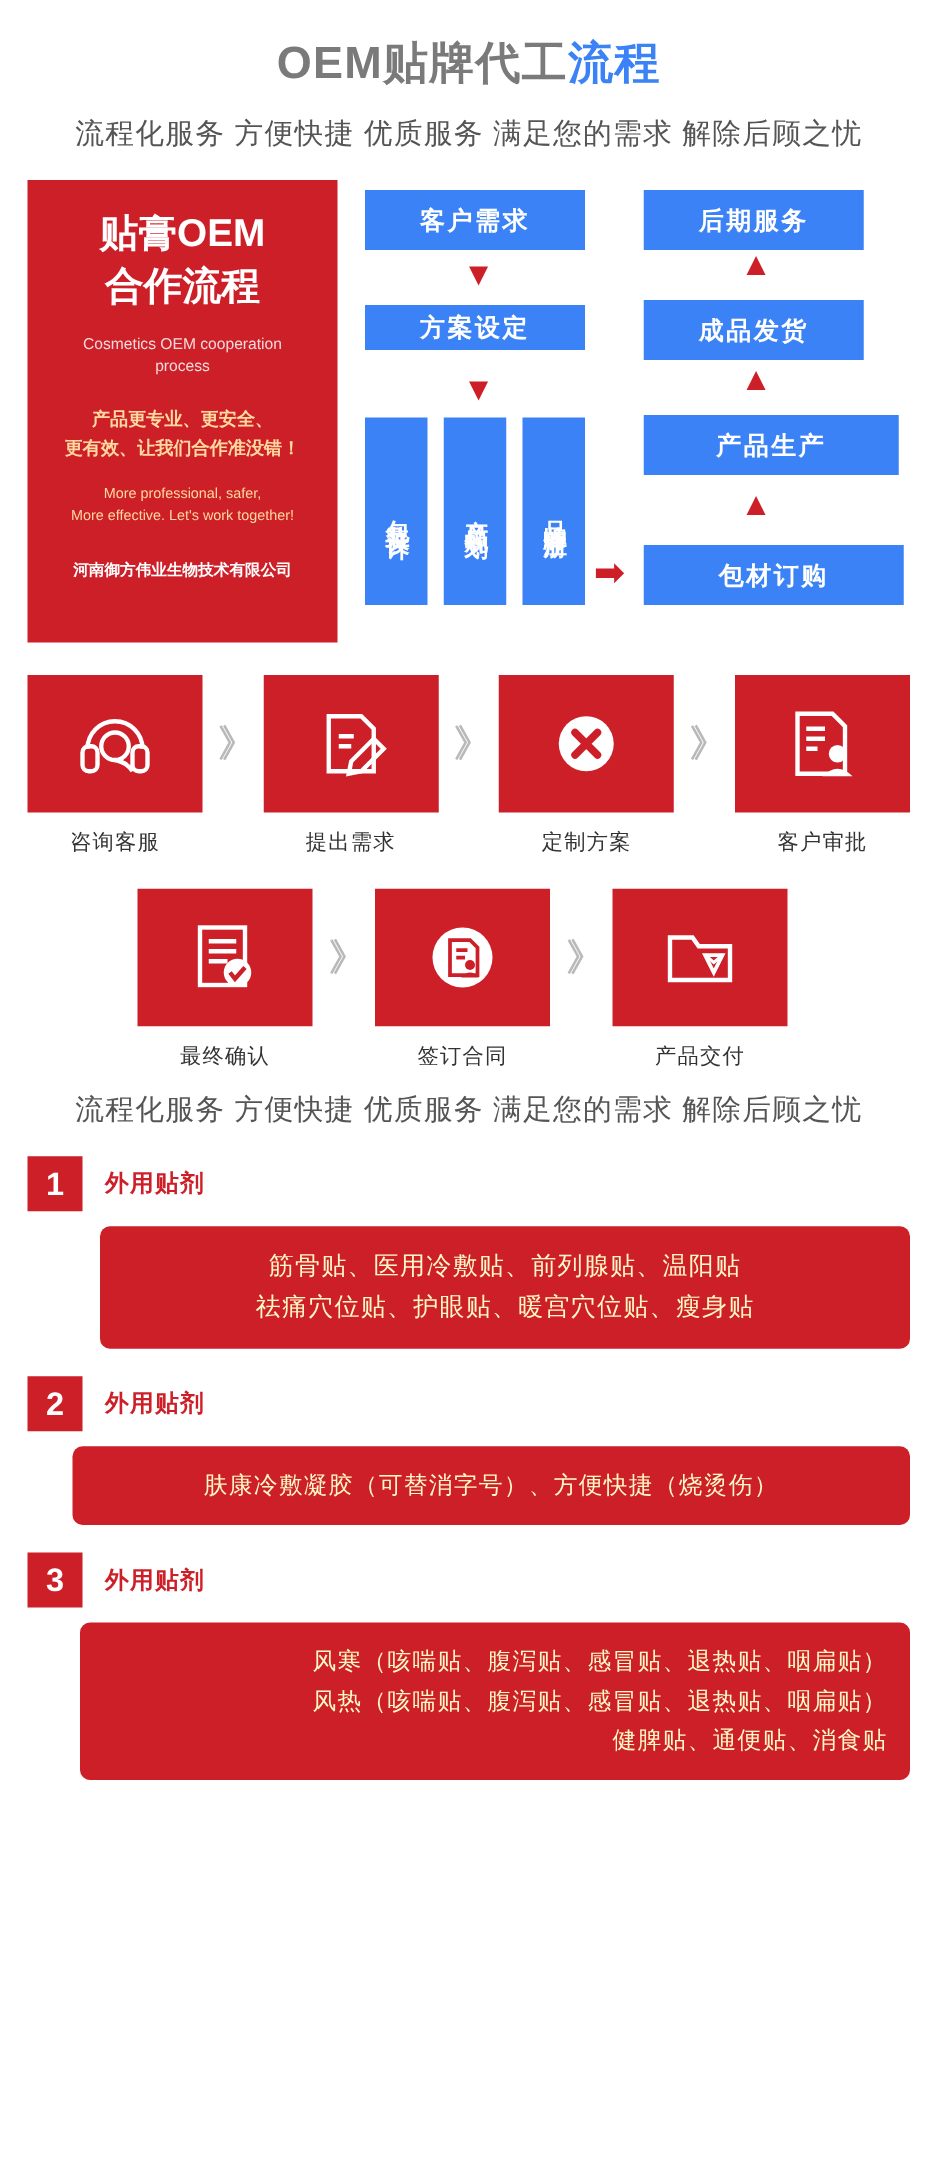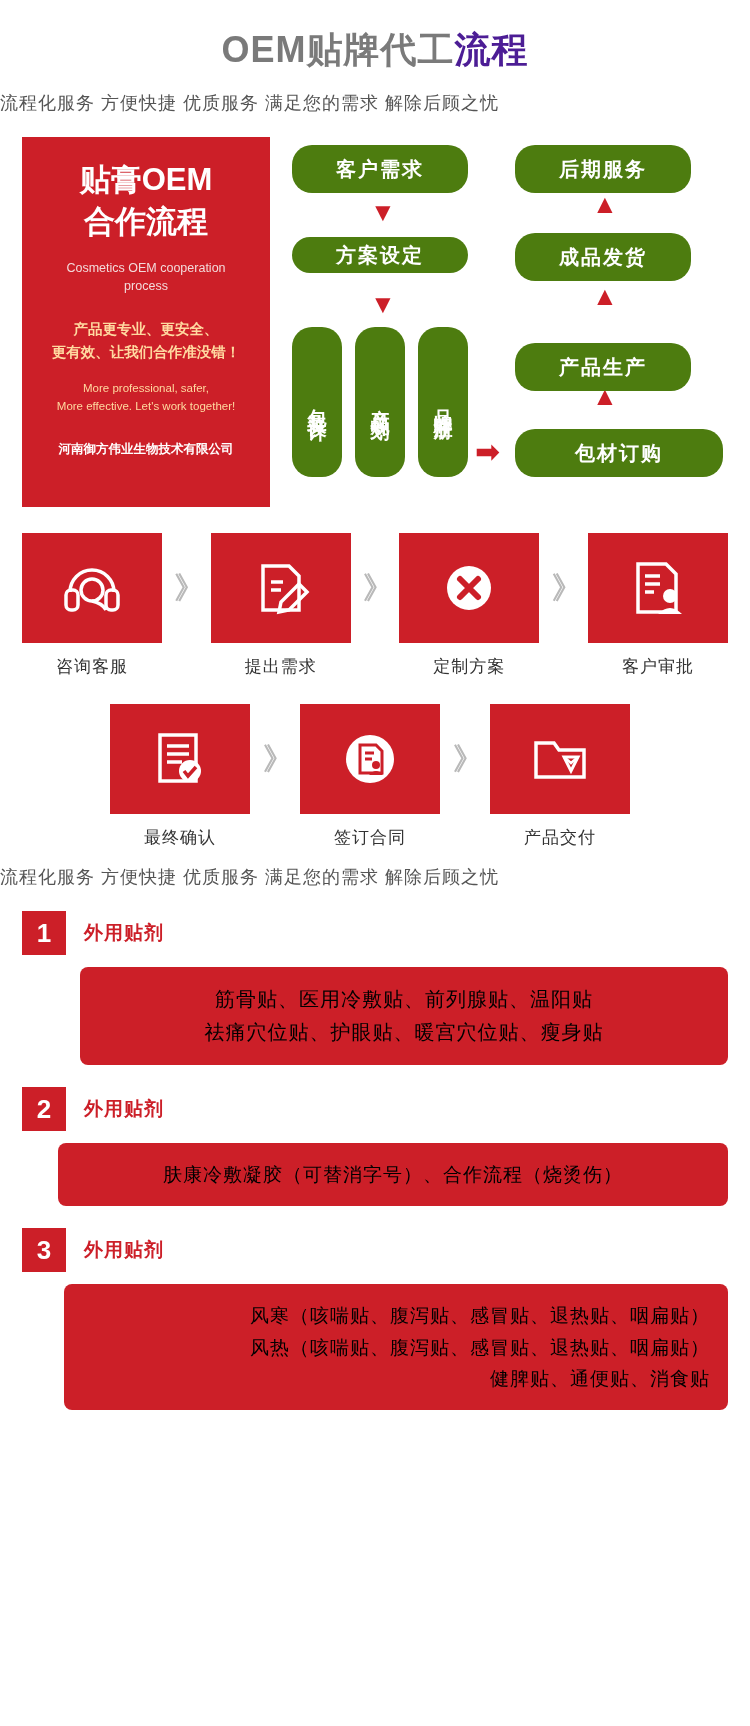--- a/index.html
+++ b/index.html
@@ -13,23 +13,24 @@
 
   
   .sec-title {
     text-align: center;
     font-size: 36px;
     font-weight: bold;
     color: #7a7a7a;
     letter-spacing: 1px;
     padding-top: 26px;
   }
-  .sec-title .accent { color: #4c1d95; }
+  .sec-title .accent { color: #3b82f6; }
   .sec-sub {
-    font-size: 18px;
+    text-align: center;
+    font-size: 23px;
     color: #555;
     margin-top: 16px;
     letter-spacing: 1px;
   }
 
   
   .flow-wrap {
     margin: 22px 22px 0 22px;
     display: flex;
     gap: 0;
@@ -54,29 +55,28 @@
   .flow-left .t4 {
     font-size: 11.5px; line-height: 1.6; margin-top: 14px; color: #ffd9a0;
   }
   .flow-left .t5 {
     font-size: 12.5px; font-weight: bold; margin-top: 26px; color: #ffffff;
   }
 
   .flow-right { flex: 1; position: relative; height: 370px; }
   .fbox {
     position: absolute;
-    background: #4d7c0f;
+    background: #3b82f6;
     color: #fff;
     font-size: 20px;
     font-weight: bold;
     display: flex;
     align-items: center;
     justify-content: center;
     letter-spacing: 2px;
-    border-radius: 20px;
   }
   .fbox.vert {
     writing-mode: vertical-rl;
     text-orientation: upright;
     letter-spacing: 4px;
     font-size: 19px;
   }
   .arrow {
     position: absolute;
     color: #cc1f28;
@@ -118,21 +118,21 @@
   .num-badge {
     width: 44px; height: 44px; background: #cc1f28; color: #fff;
     font-size: 26px; font-weight: bold;
     display: flex; align-items: center; justify-content: center;
   }
   .num-title { color: #cc1f28; font-size: 19px; font-weight: bold; letter-spacing: 1px; }
   .num-body {
     margin-top: 12px;
     margin-left: 58px;
     background: #cc1f28;
-    color: #000000;
+    color: #fef9c3;
     border-radius: 8px;
     padding: 16px 18px;
     text-align: center;
     font-size: 20px;
     line-height: 1.65;
     letter-spacing: 1px;
   }
   .num-body.wide { margin-left: 36px; }
   .num-body.wide2 { margin-left: 42px; text-align: right; }
   .num-body div { white-space: nowrap; }
@@ -177,21 +177,21 @@
       <div class="arrow" style="left:100px; top:154px;">▼</div>
 
       <div class="fbox vert" style="left:22px; top:190px; width:50px; height:150px;">包装设计</div>
       <div class="fbox vert" style="left:85px; top:190px; width:50px; height:150px;">产品规划</div>
       <div class="fbox vert" style="left:148px; top:190px; width:50px; height:150px;">品牌注册</div>
 
       <div class="arrow" style="left:205px; top:300px; font-size:30px;">➡</div>
 
       <div class="fbox" style="left:245px; top:292px; width:208px; height:48px;">包材订购</div>
       <div class="arrow" style="left:322px; top:246px;">▲</div>
-      <div class="fbox" style="left:245px; top:206px; width:176px; height:48px;">产品生产</div>
+      <div class="fbox" style="left:245px; top:188px; width:204px; height:48px;">产品生产</div>
       <div class="arrow" style="left:322px; top:146px;">▲</div>
       <div class="fbox" style="left:245px; top:96px; width:176px; height:48px;">成品发货</div>
       <div class="arrow" style="left:322px; top:54px;">▲</div>
       <div class="fbox" style="left:245px; top:8px; width:176px; height:48px;">后期服务</div>
     </div>
   </div>
 
   <div class="icons-row">
 
     <div class="icon-cell">
@@ -302,21 +302,21 @@
       <div>祛痛穴位贴、护眼贴、暖宫穴位贴、瘦身贴</div>
     </div>
   </div>
 
   <div class="num-block">
     <div class="num-head">
       <div class="num-badge">2</div>
       <div class="num-title">外用贴剂</div>
     </div>
     <div class="num-body wide" style="font-size:19px;">
-      <div>肤康冷敷凝胶（可替消字号）、合作流程（烧烫伤）</div>
+      <div>肤康冷敷凝胶（可替消字号）、方便快捷（烧烫伤）</div>
     </div>
   </div>
 
   <div class="num-block">
     <div class="num-head">
       <div class="num-badge">3</div>
       <div class="num-title">外用贴剂</div>
     </div>
     <div class="num-body wide2" style="font-size:19px;">
       <div>风寒（咳喘贴、腹泻贴、感冒贴、退热贴、咽扁贴）</div>

